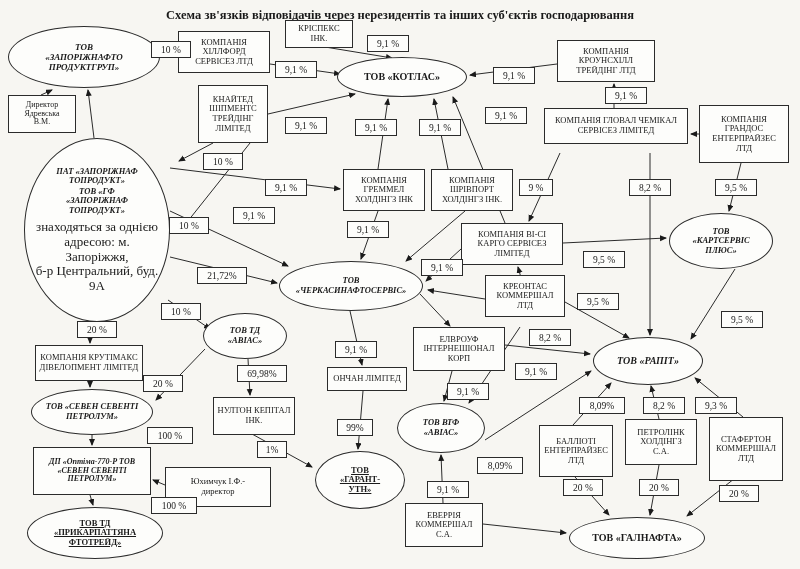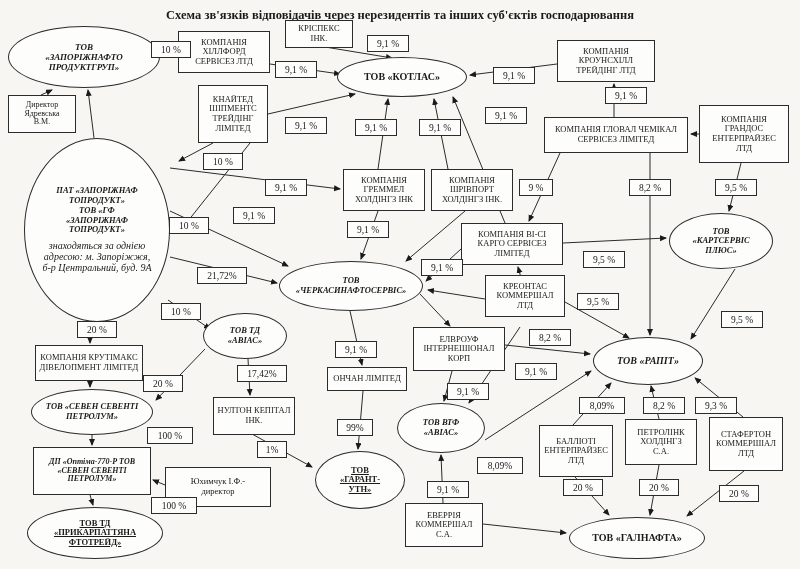--- a/index.html
+++ b/index.html
@@ -13,21 +13,21 @@
   .node{position:absolute;background:#fdfdfb;border:1px solid #2b2b2b;box-sizing:border-box;
         display:flex;flex-direction:column;align-items:center;justify-content:center;
         text-align:center;font-size:8.5px;line-height:1.12;white-space:pre-line;padding:1px 3px;}
   .ellipse{border-radius:50%;padding:2px 8px;}
   .b{font-weight:bold}
   .i{font-style:italic}
   .u{text-decoration:underline}
   .fs10{font-size:10px}
   .fs9{font-size:9px}
   .fs8{font-size:8px}
-  .addr{font-size:10px;margin-top:5px;font-style:italic;white-space:pre-line}
+  .addr{font-size:13px;margin-top:5px;white-space:pre-line}
   .sub{margin-top:1px;white-space:pre-line}
   .plabel{position:absolute;background:#fdfdfb;border:1px solid #2b2b2b;box-sizing:border-box;
           height:17px;display:flex;align-items:center;justify-content:center;
           font-size:9.5px;white-space:nowrap;}
 </style>
 </head>
 <body>
 
 <div id="canvas">
 
@@ -117,21 +117,21 @@
   <div class="node" style="left:285px;top:20px;width:68px;height:28px">КРІСПЕКС
 ІНК.</div>
   <div class="node ellipse b fs10" style="left:337px;top:57px;width:130px;height:40px">ТОВ «КОТЛАС»</div>
   <div class="node" style="left:557px;top:40px;width:98px;height:42px">КОМПАНІЯ
 КРОУНСХІЛЛ
 ТРЕЙДІНГ ЛТД</div>
   <div class="node" style="left:198px;top:85px;width:70px;height:58px">КНАЙТЕД
 ШІПМЕНТС
 ТРЕЙДІНГ
 ЛІМІТЕД</div>
-  <div class="node" style="left:544px;top:117px;width:144px;height:36px">КОМПАНІЯ ГЛОВАЛ ЧЕМІКАЛ
+  <div class="node" style="left:544px;top:108px;width:144px;height:36px">КОМПАНІЯ ГЛОВАЛ ЧЕМІКАЛ
 СЕРВІСЕЗ ЛІМІТЕД</div>
   <div class="node" style="left:699px;top:105px;width:90px;height:58px">КОМПАНІЯ
 ГРАНДОС
 ЕНТЕРПРАЙЗЕС
 ЛТД</div>
   <div class="node" style="left:343px;top:169px;width:82px;height:42px">КОМПАНІЯ
 ГРЕММЕЛ
 ХОЛДІНГЗ ІНК</div>
   <div class="node" style="left:431px;top:169px;width:82px;height:42px">КОМПАНІЯ
 ШРІВПОРТ
@@ -161,21 +161,21 @@
   <div class="node" style="left:213px;top:397px;width:82px;height:38px">НУЛТОН КЕПІТАЛ
 ІНК.</div>
   <div class="node ellipse b i" style="left:397px;top:403px;width:88px;height:50px">ТОВ ВТФ
 «АВІАС»</div>
   <div class="node" style="left:539px;top:425px;width:74px;height:52px">БАЛЛІОТІ
 ЕНТЕРПРАЙЗЕС
 ЛТД</div>
   <div class="node" style="left:625px;top:419px;width:72px;height:46px">ПЕТРОЛІНК
 ХОЛДІНГЗ
 С.А.</div>
-  <div class="node" style="left:709px;top:417px;width:74px;height:54px">СТАФЕРТОН
+  <div class="node" style="left:709px;top:417px;width:74px;height:64px">СТАФЕРТОН
 КОММЕРШІАЛ
 ЛТД</div>
   <div class="node b i fs8" style="left:33px;top:447px;width:118px;height:48px">ДП «Оптіма-770-Р ТОВ
 «СЕВЕН СЕВЕНТІ
 ПЕТРОЛУМ»</div>
   <div class="node" style="left:165px;top:467px;width:106px;height:40px">Юхимчук І.Ф.-
 директор</div>
   <div class="node ellipse b u" style="left:315px;top:451px;width:90px;height:58px">ТОВ
 «ГАРАНТ-
 УТН»</div>
@@ -208,21 +208,21 @@
   <div class="plabel" style="left:583px;top:251px;width:42px">9,5 %</div>
   <div class="plabel" style="left:577px;top:293px;width:42px">9,5 %</div>
   <div class="plabel" style="left:721px;top:311px;width:42px">9,5 %</div>
   <div class="plabel" style="left:197px;top:267px;width:50px">21,72%</div>
   <div class="plabel" style="left:161px;top:303px;width:40px">10 %</div>
   <div class="plabel" style="left:529px;top:329px;width:42px">8,2 %</div>
   <div class="plabel" style="left:335px;top:341px;width:42px">9,1 %</div>
   <div class="plabel" style="left:515px;top:363px;width:42px">9,1 %</div>
   <div class="plabel" style="left:77px;top:321px;width:40px">20 %</div>
   <div class="plabel" style="left:143px;top:375px;width:40px">20 %</div>
-  <div class="plabel" style="left:237px;top:365px;width:50px">17,42%</div>
+  <div class="plabel" style="left:237px;top:365px;width:50px">69,98%</div>
   <div class="plabel" style="left:447px;top:383px;width:42px">9,1 %</div>
   <div class="plabel" style="left:579px;top:397px;width:46px">8,09%</div>
   <div class="plabel" style="left:643px;top:397px;width:42px">8,2 %</div>
   <div class="plabel" style="left:695px;top:397px;width:42px">9,3 %</div>
   <div class="plabel" style="left:147px;top:427px;width:46px">100 %</div>
   <div class="plabel" style="left:257px;top:441px;width:30px">1%</div>
   <div class="plabel" style="left:337px;top:419px;width:36px">99%</div>
   <div class="plabel" style="left:477px;top:457px;width:46px">8,09%</div>
   <div class="plabel" style="left:427px;top:481px;width:42px">9,1 %</div>
   <div class="plabel" style="left:151px;top:497px;width:46px">100 %</div>

